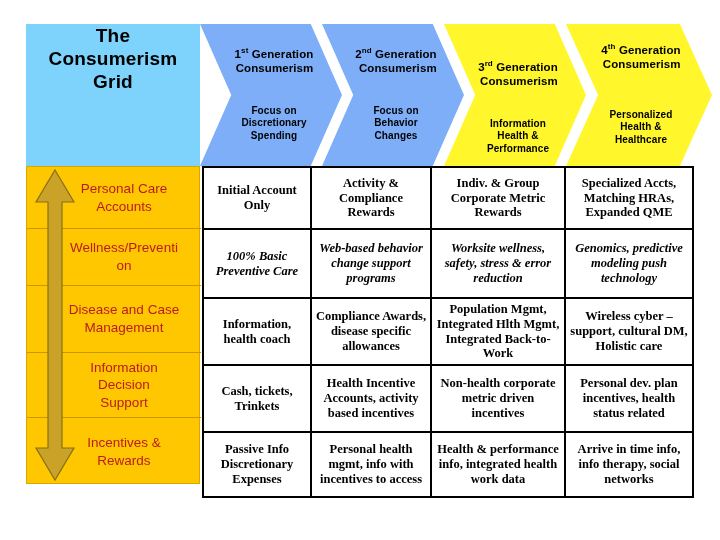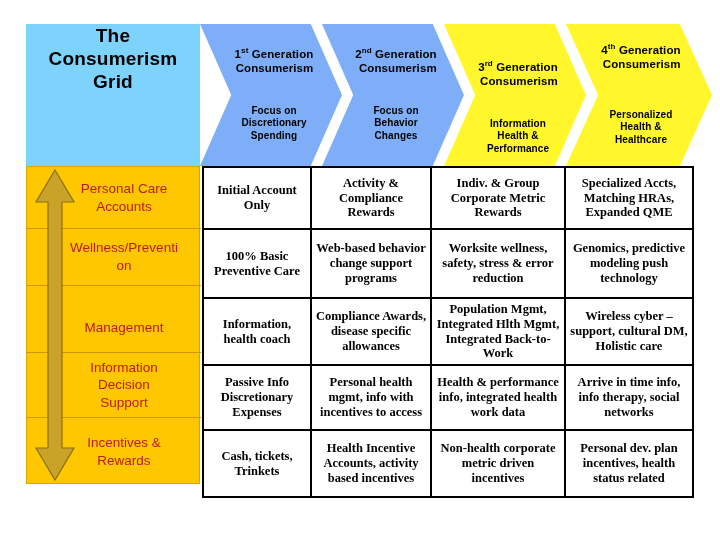--- a/index.html
+++ b/index.html
@@ -246,21 +246,21 @@
   </div>
 
   <div id="sidebar">
       <div class="side-row" style="top: 0px; height: 62px;">
         <div class="side-label"><span>Personal Care</span><br><span>Accounts</span></div>
       </div>
       <div class="side-row" style="top: 62px; height: 57px;">
         <div class="side-label"><span>Wellness/Preventi</span><br><span>on</span></div>
       </div>
       <div class="side-row" style="top: 119px; height: 67px;">
-        <div class="side-label"><br><span>Management</span></div>
+        <div class="side-label"><span>Disease and Case</span><br><span>Management</span></div>
       </div>
       <div class="side-row" style="top: 186px; height: 65px;">
         <div class="side-label"><span>Information</span><br><span>Decision</span><br><span>Support</span></div>
       </div>
       <div class="side-row" style="top: 251px; height: 67px;">
         <div class="side-label"><span>Incentives &amp;</span><br><span>Rewards</span></div>
       </div>
     </div>
 
   <svg id="updown-arrow" viewBox="0 0 42 314" preserveAspectRatio="none">
@@ -274,40 +274,40 @@
         <col class="c3">
         <col class="c4">
     </colgroup>
     <tbody>
       <tr style="height: 62px;">
         <td>Initial Account Only</td>
         <td>Activity &amp; Compliance Rewards</td>
         <td>Indiv. &amp; Group Corporate Metric Rewards</td>
         <td>Specialized Accts, Matching HRAs, Expanded QME</td>
       </tr>
-      <tr style="height: 69px;">
+      <tr style="height: 69px; font-style: italic;">
         <td>100% Basic Preventive Care</td>
         <td>Web-based behavior change support programs</td>
         <td>Worksite wellness, safety, stress &amp; error reduction</td>
         <td>Genomics, predictive modeling push technology</td>
       </tr>
       <tr style="height: 67px;">
         <td>Information, health coach</td>
         <td>Compliance Awards, disease specific allowances</td>
         <td>Population Mgmt, Integrated Hlth Mgmt, Integrated Back-to-Work</td>
         <td>Wireless cyber – support, cultural DM, Holistic care</td>
       </tr>
+      <tr style="height: 67px;">
+        <td>Cash, tickets, Trinkets</td>
+        <td>Health Incentive Accounts, activity based incentives</td>
+        <td>Non-health corporate metric driven incentives</td>
+        <td>Personal dev. plan incentives, health status related</td>
+      </tr>
       <tr style="height: 65px;">
         <td>Passive Info Discretionary Expenses</td>
         <td>Personal health mgmt, info with incentives to access</td>
         <td>Health &amp; performance info, integrated health work data</td>
         <td>Arrive in time info, info therapy, social networks</td>
       </tr>
-      <tr style="height: 67px;">
-        <td>Cash, tickets, Trinkets</td>
-        <td>Health Incentive Accounts, activity based incentives</td>
-        <td>Non-health corporate metric driven incentives</td>
-        <td>Personal dev. plan incentives, health status related</td>
-      </tr>
     </tbody>
   </table>
 
 </div>
 
 </body></html>

